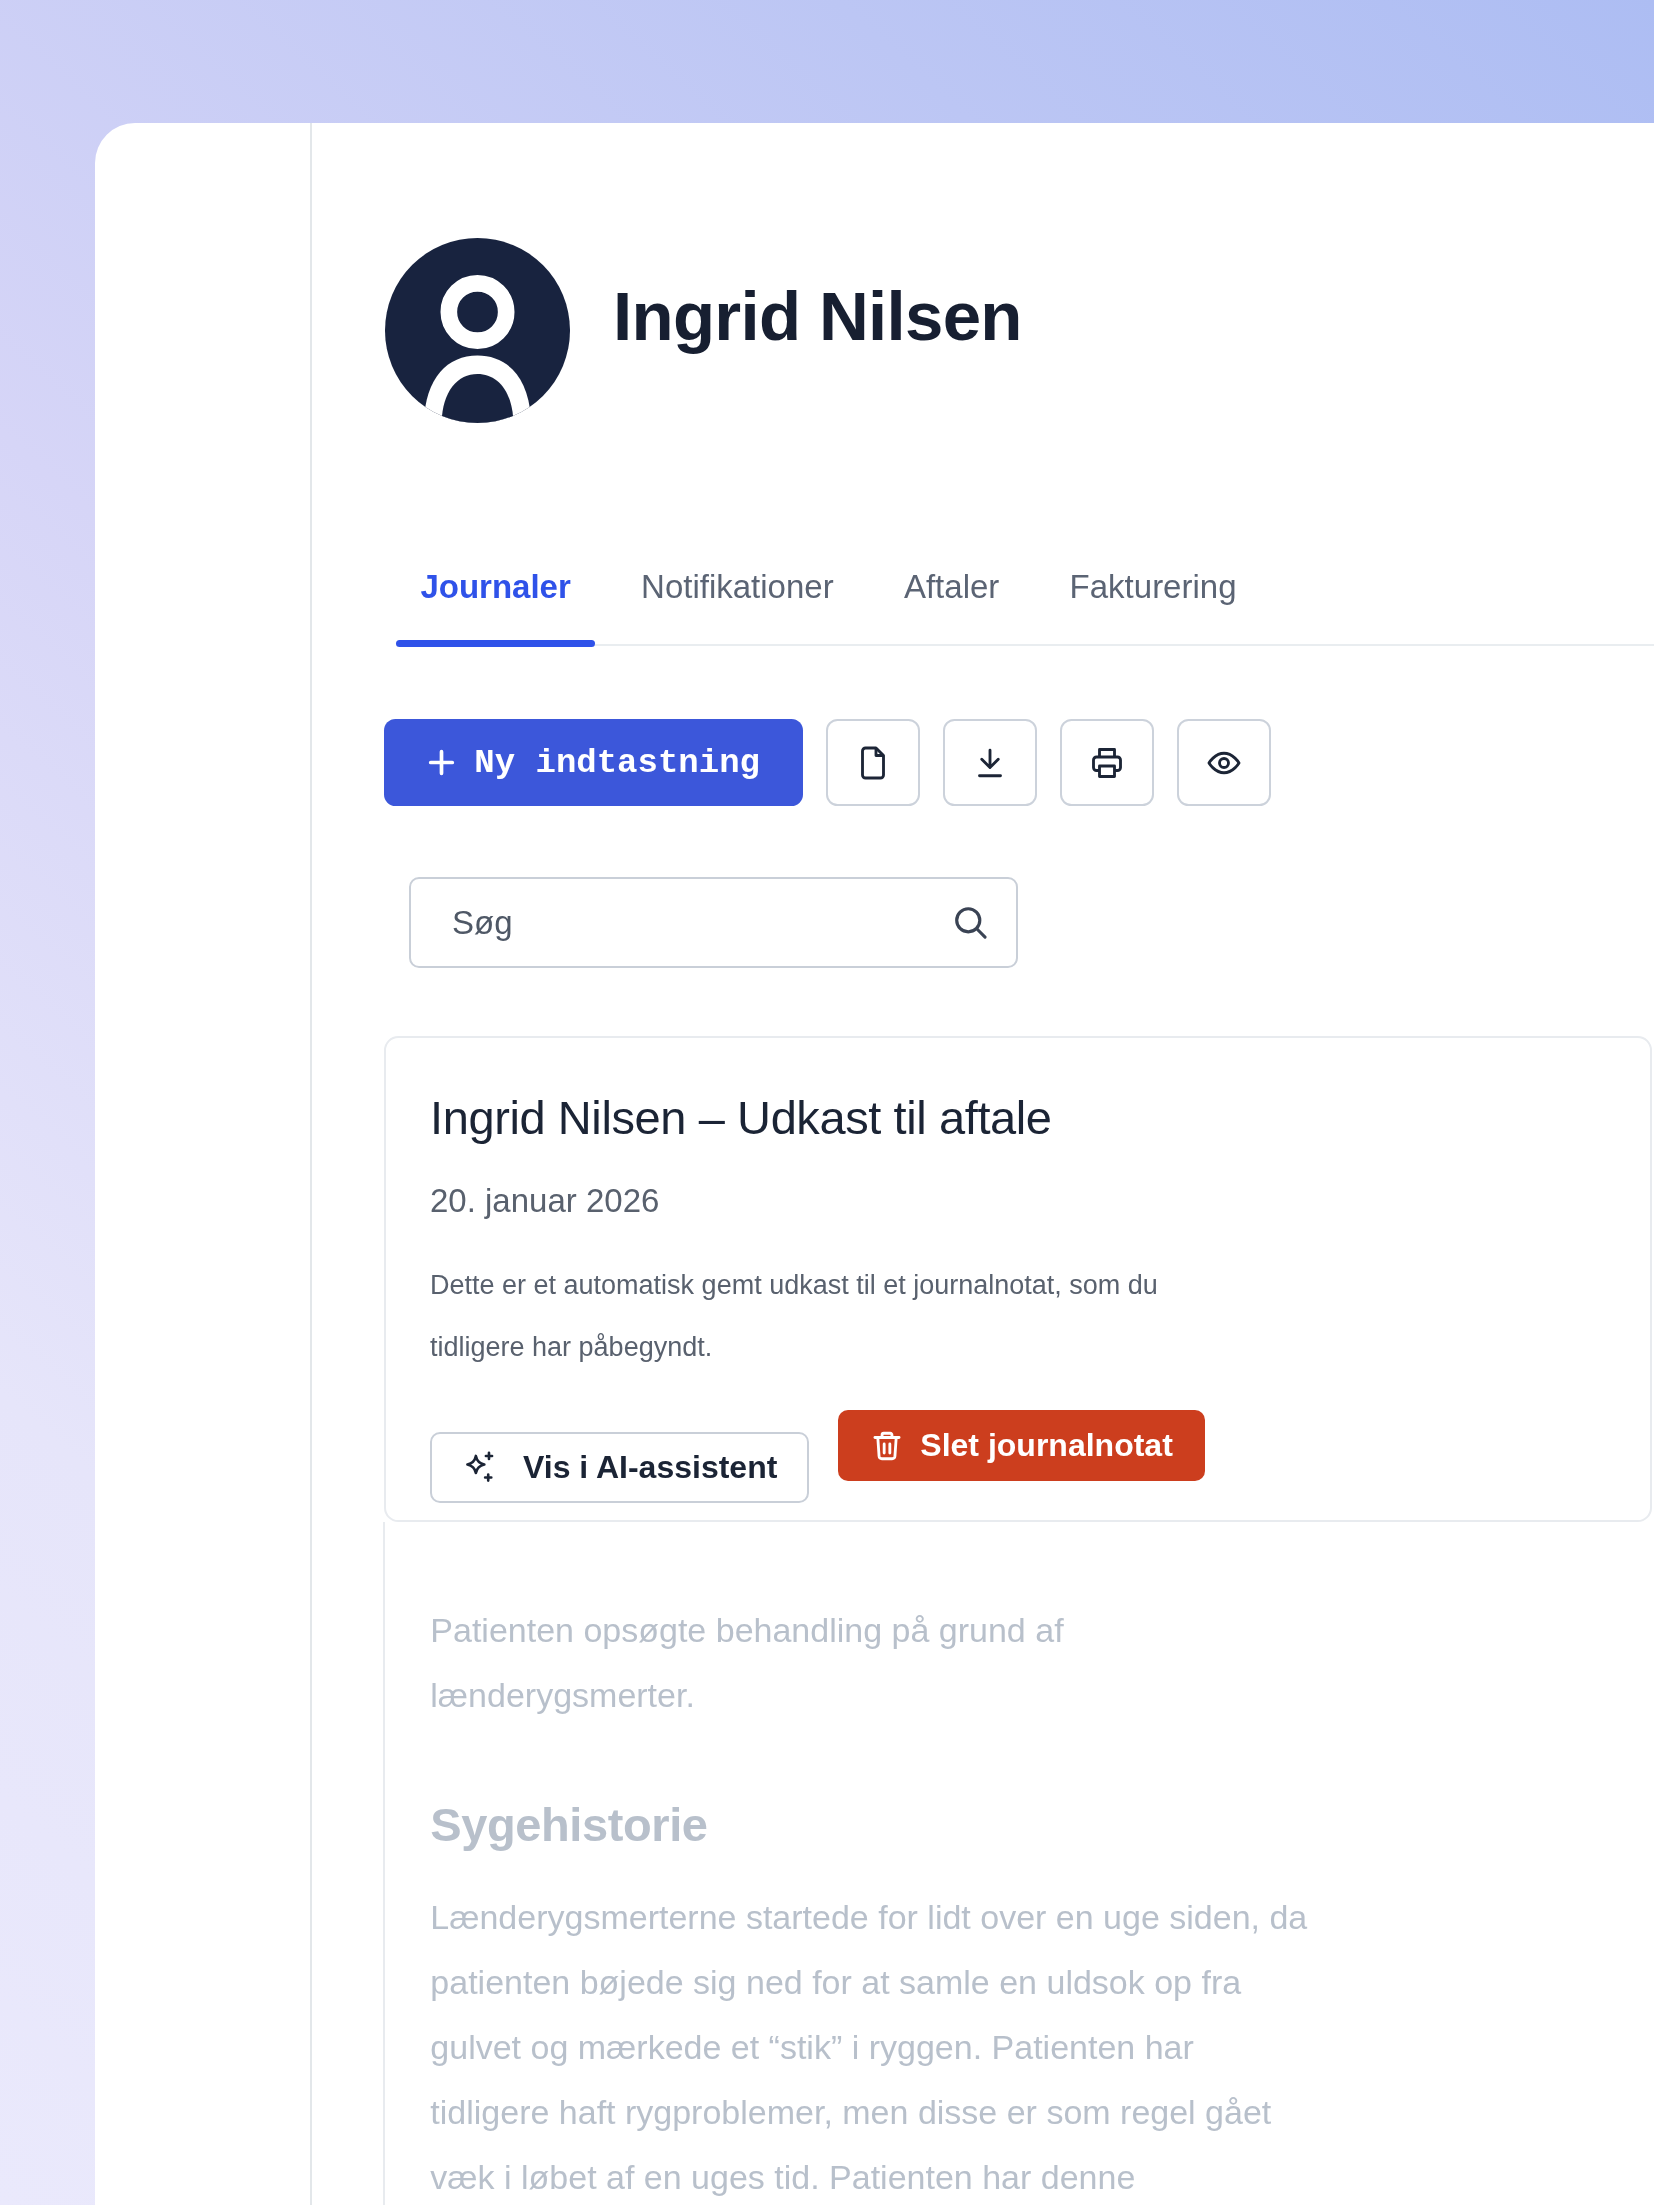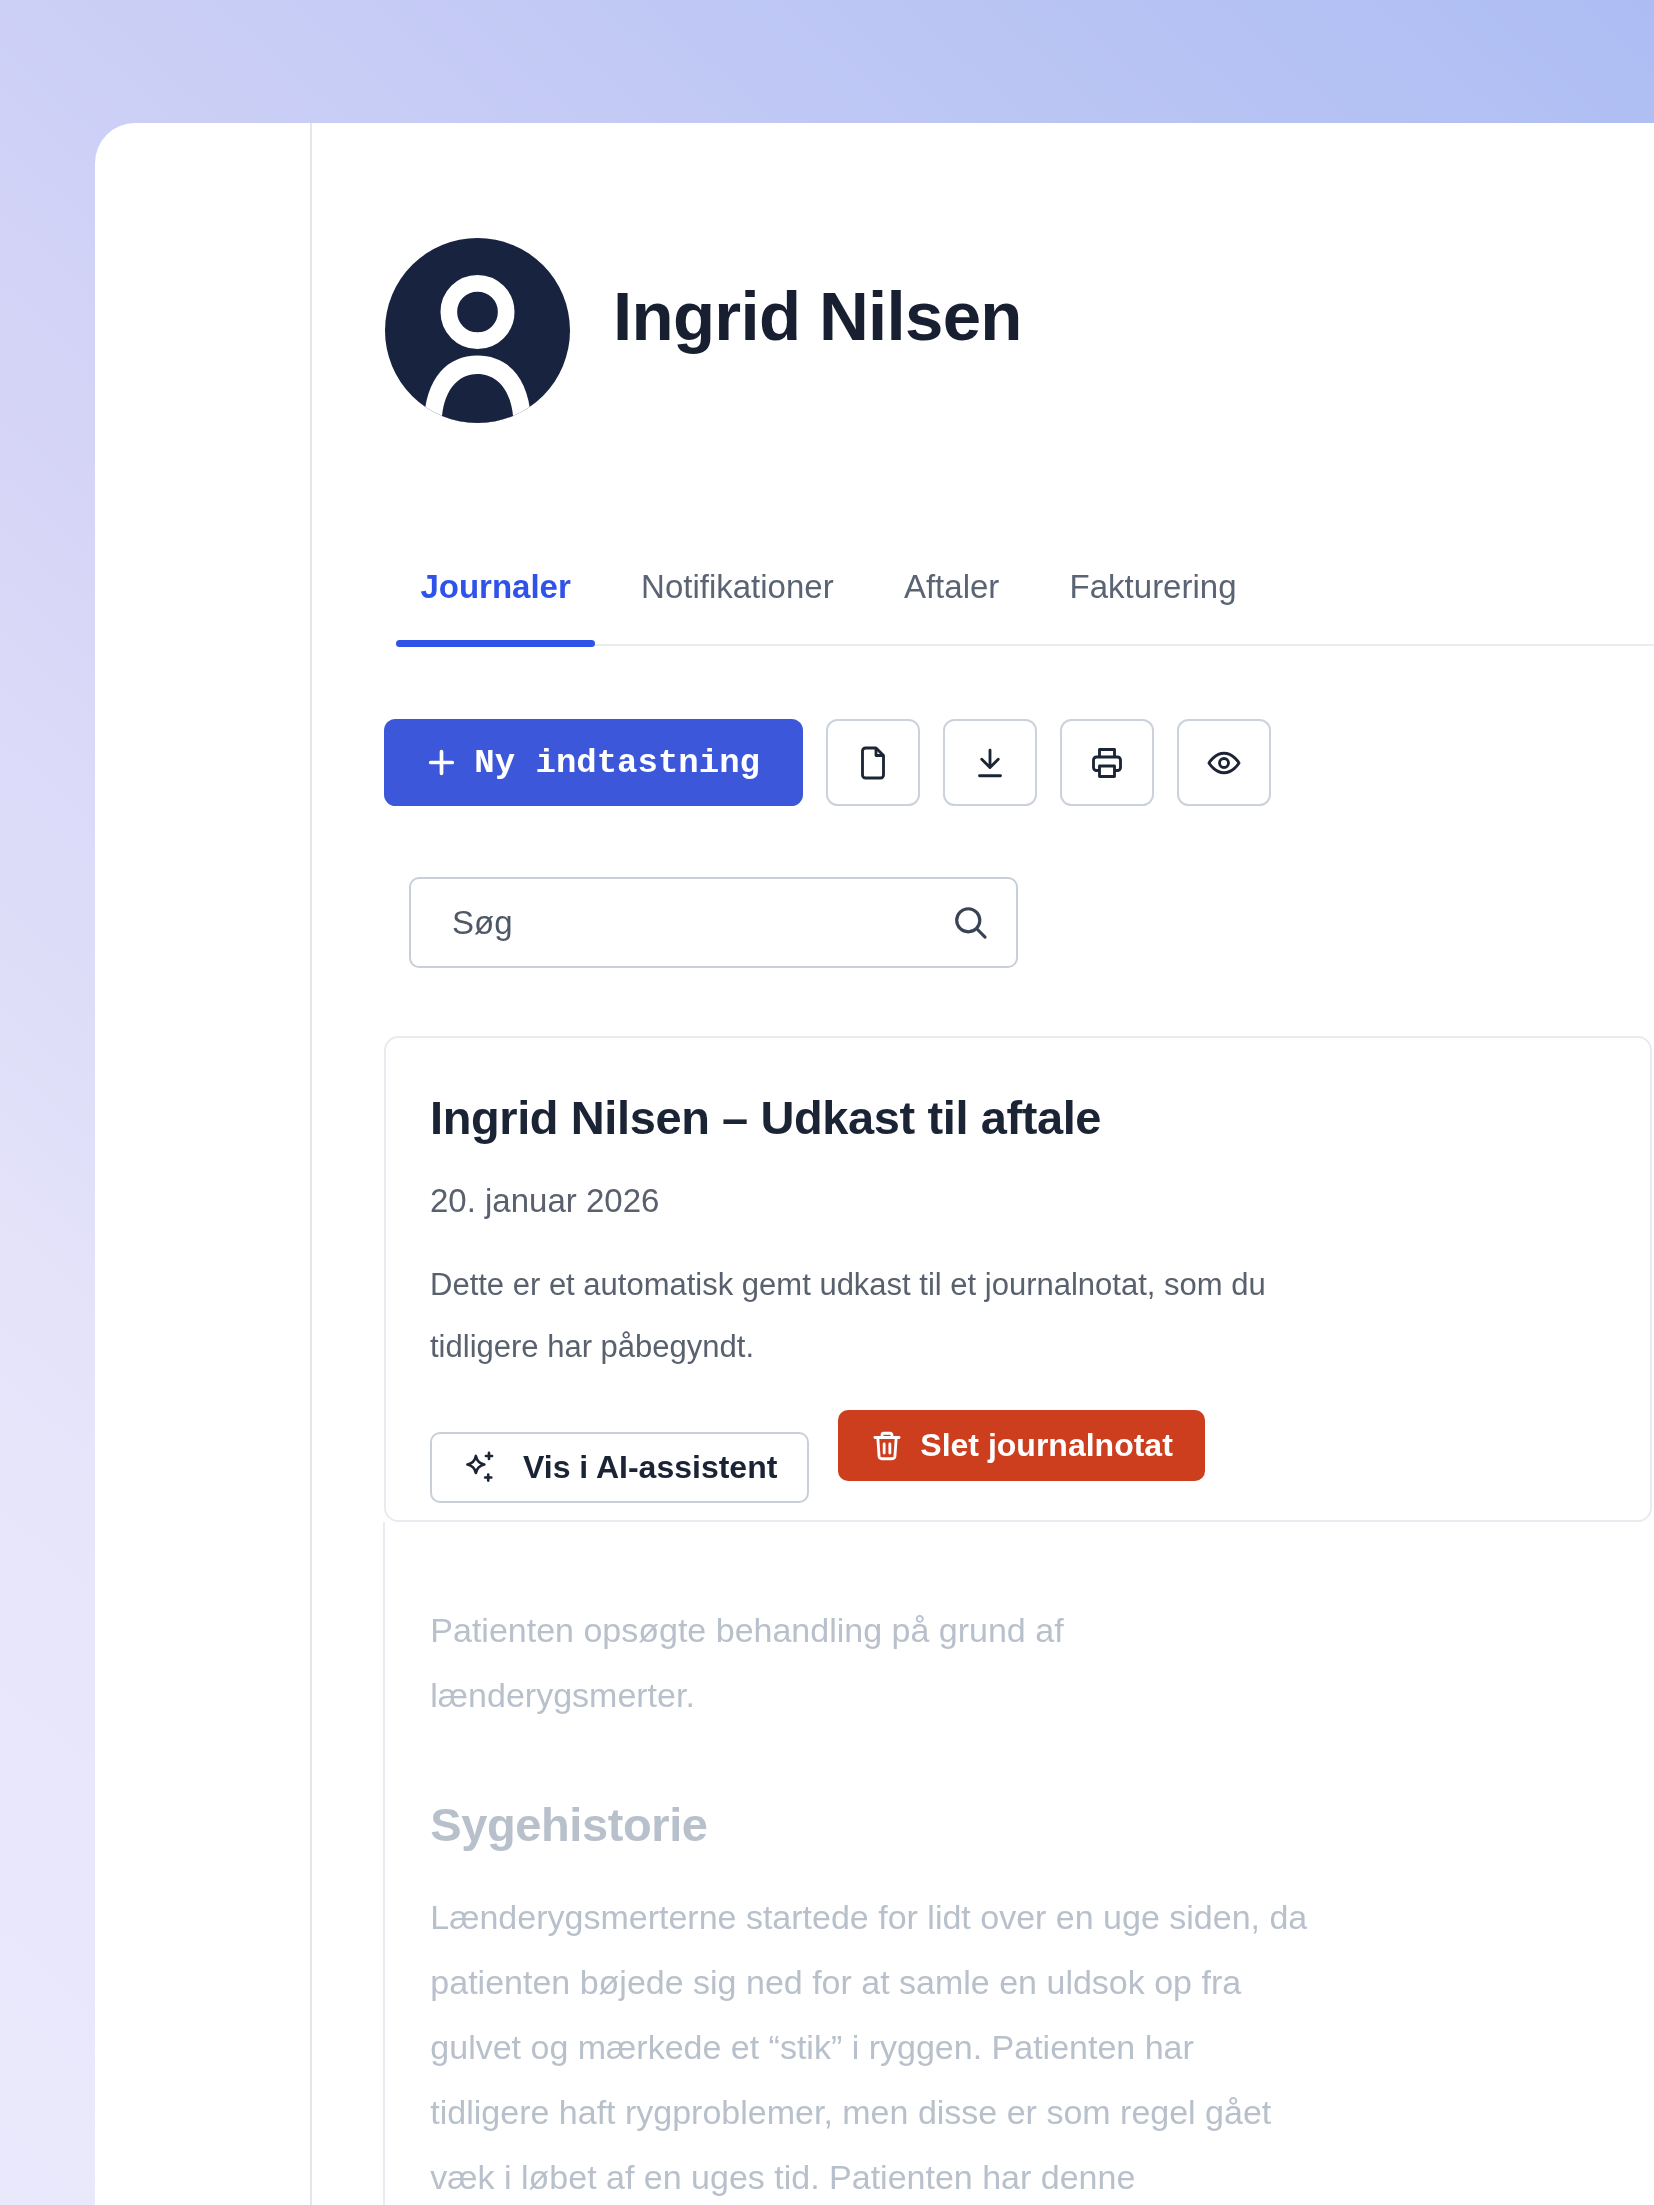--- a/index.html
+++ b/index.html
@@ -80,23 +80,23 @@
   }
   .search-input::placeholder { color:#4f5866; opacity:1; }
   .search-icon { position:absolute; right:27px; top:24.4px; color:#3a4354; }
 
   
   .card {
     position:absolute; left:0; top:913px; width:1268px; height:486px;
     background:#fff; border:2.2px solid #e8ebef; border-radius:14.3px;
     padding:52px 43px 0 44px;
   }
-  .card-title { font-size:47px; font-weight:700; color:#1b2435; letter-spacing:-0.4px; }
+  .card-title { font-size:47px; font-weight:400; color:#1b2435; letter-spacing:-0.4px; }
   .card-date { margin-top:37px; font-size:33px; color:#59616e; }
-  .card-body { margin-top:34px; font-size:31px; color:#59616e; line-height:62px; }
+  .card-body { margin-top:34px; font-size:27px; color:#59616e; line-height:62px; }
   .card-actions { margin-top:32px; display:flex; }
   .btn-outline {
     height:71px; display:flex; align-items:center; gap:24px;
     background:#fff; border:2.2px solid #c9cfd8; border-radius:10px;
     padding:0 30px; font-size:32px; font-weight:600; color:#1b2435; cursor:pointer; white-space:nowrap;
     font-family:inherit;
     margin-top:22px;
   }
   .btn-danger {
     height:71px; margin-left:29px; display:flex; align-items:center; gap:16px;

